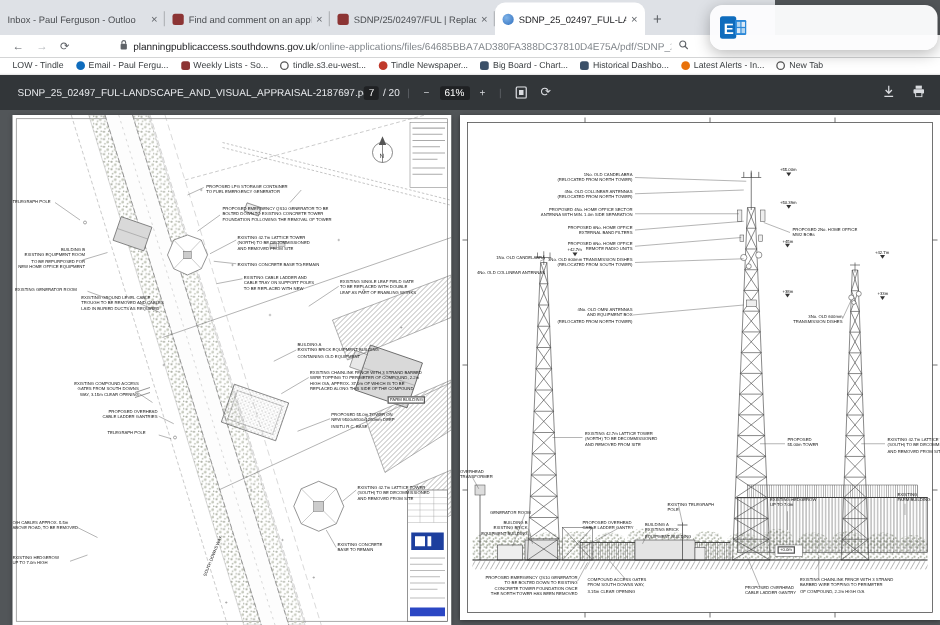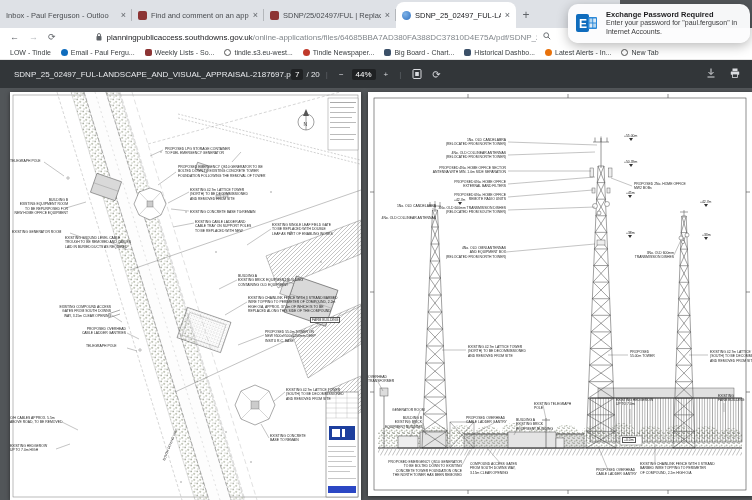--- a/index.html
+++ b/index.html
@@ -160,34 +160,30 @@
     <svg width="24" height="24" viewBox="0 0 24 24">
       <rect x="1" y="3" width="13" height="18" rx="2" fill="#0f6cbd"></rect>
       <text x="4" y="17" font-size="12" font-family="Liberation Sans,sans-serif" fill="#fff" font-weight="bold">E</text>
       <rect x="13" y="6" width="9" height="12" rx="1" fill="#2b88d8"></rect>
       <rect x="14.5" y="7.5" width="2.8" height="4" fill="#b4d6f0"></rect>
         <rect x="18.2" y="7.5" width="2.8" height="4" fill="#dceaf7"></rect>
       <rect x="14.5" y="12.5" width="2.8" height="4" fill="#dceaf7"></rect>
         <rect x="18.2" y="12.5" width="2.8" height="4" fill="#b4d6f0"></rect>
     </svg>
   </span>
-  <span class="ntxt">
-    <div class="ntitle">Exchange Password Required</div>
-    <div class="nbody">Enter your password for "paul.ferguson" in Internet Accounts.</div>
-  </span>
 </div>
 
 <div class="pdfbar">
   <span class="fname">SDNP_25_02497_FUL-LANDSCAPE_AND_VISUAL_APPRAISAL-2187697.pdf</span>
   <span class="ctr">
     <span class="pgbox">7</span>
     <span>/ 20</span>
     <span class="sep">|</span>
     <span class="tbtn">−</span>
-    <span class="zmbox">44%</span>
+    <span class="zmbox">61%</span>
     <span class="tbtn">+</span>
     <span class="sep">|</span>
     <span class="tbtn">
       <svg class="tico" viewBox="0 0 10 10">
           <rect x="1" y="0.5" width="8" height="9" rx="1" fill="none" stroke="#dadce0" stroke-width="1"></rect>
           <rect x="3.2" y="3" width="3.6" height="4" fill="#dadce0"></rect>
         </svg>
     </span>
     <span class="tbtn" style="font-size:10px;">⟳</span>
   </span>

